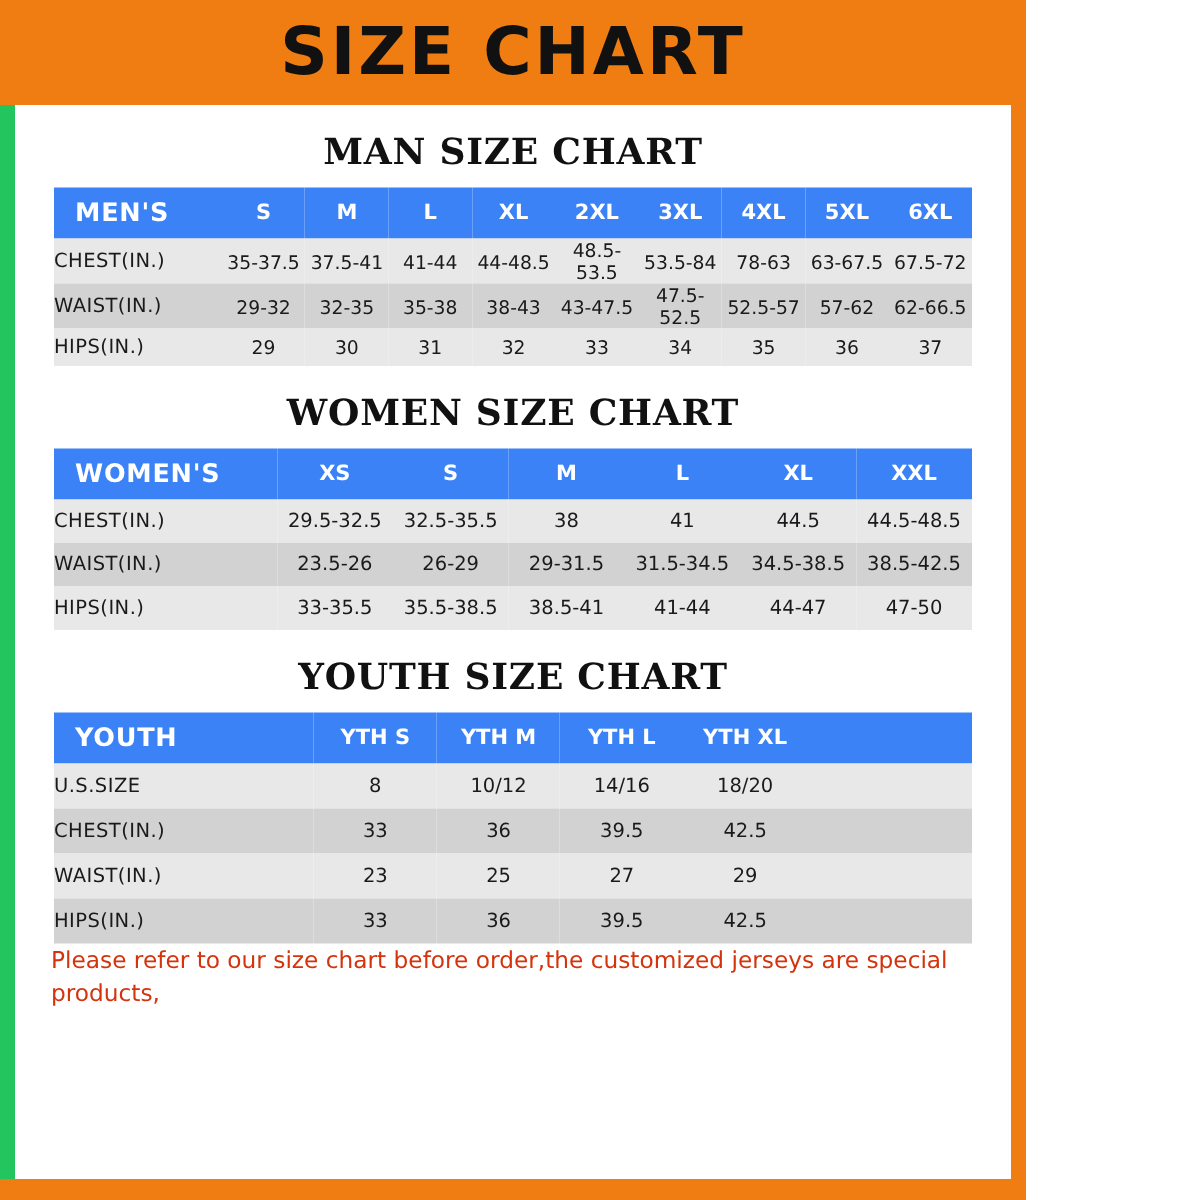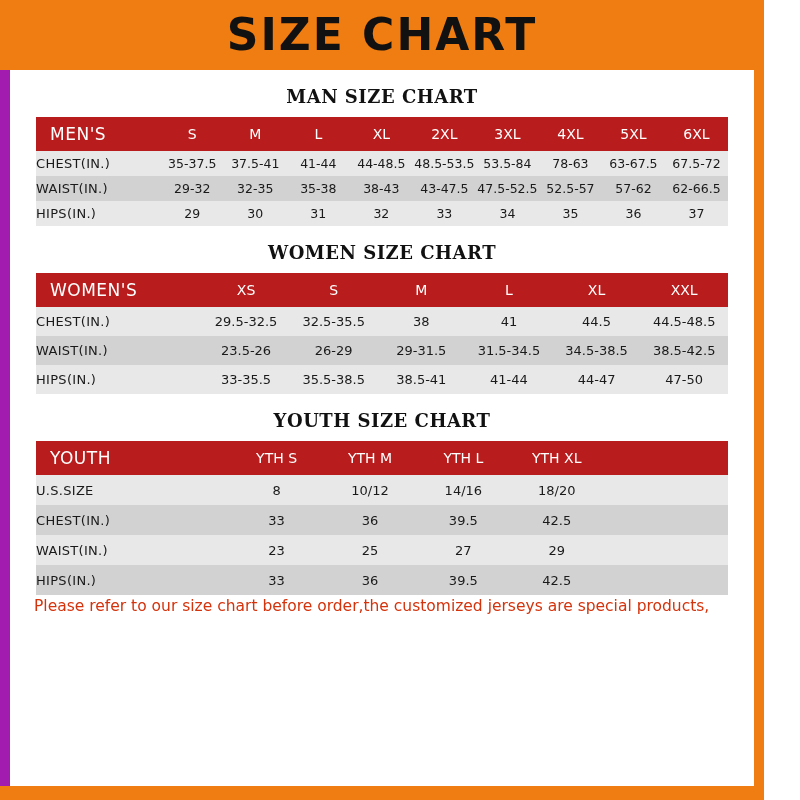--- a/index.html
+++ b/index.html
@@ -8,25 +8,25 @@
   }
   body {
     width: 800px;
     height: 800px;
     background: #ffffff;
     font-family: "DejaVu Sans", sans-serif;
     overflow: hidden;
   }
   .page {
     position: relative;
-    width: 764px;
+    width: 684px;
     height: 800px;
     background: #ffffff;
     box-sizing: border-box;
-    border-left: 10px solid #a21caf;
+    border-left: 10px solid #22c55e;
     border-right: 10px solid #f07d11;
   }
   .header-band {
     background: #f07d11;
     height: 70px;
     display: flex;
     align-items: center;
     justify-content: center;
     margin: 0 -10px;
   }
@@ -38,43 +38,43 @@
     color: #111111;
     line-height: 1;
   }
   .section {
     padding: 0 26px;
   }
   .section-title {
     text-align: center;
     font-family: "DejaVu Serif", serif;
     font-weight: bold;
-    font-size: 18px;
+    font-size: 24px;
     color: #111111;
     letter-spacing: 0.5px;
     margin: 16px 0 10px 0;
   }
   table.chart {
     width: 100%;
     border-collapse: collapse;
     table-layout: fixed;
   }
   table.chart td, table.chart th {
     text-align: center;
     font-family: "DejaVu Sans", sans-serif;
     font-size: 12.5px;
     color: #1a1a1a;
     padding: 0;
     height: 26px;
     vertical-align: middle;
   }
   table.chart thead th {
-    background: #b91c1c;
+    background: #3b82f6;
     color: #ffffff;
-    font-weight: normal;
+    font-weight: bold;
     font-size: 14px;
     height: 34px;
   }
   table.chart thead th.first {
     text-align: left;
     padding-left: 14px;
     font-size: 17px;
     letter-spacing: 0.5px;
   }
   table.chart tbody tr.light td {

